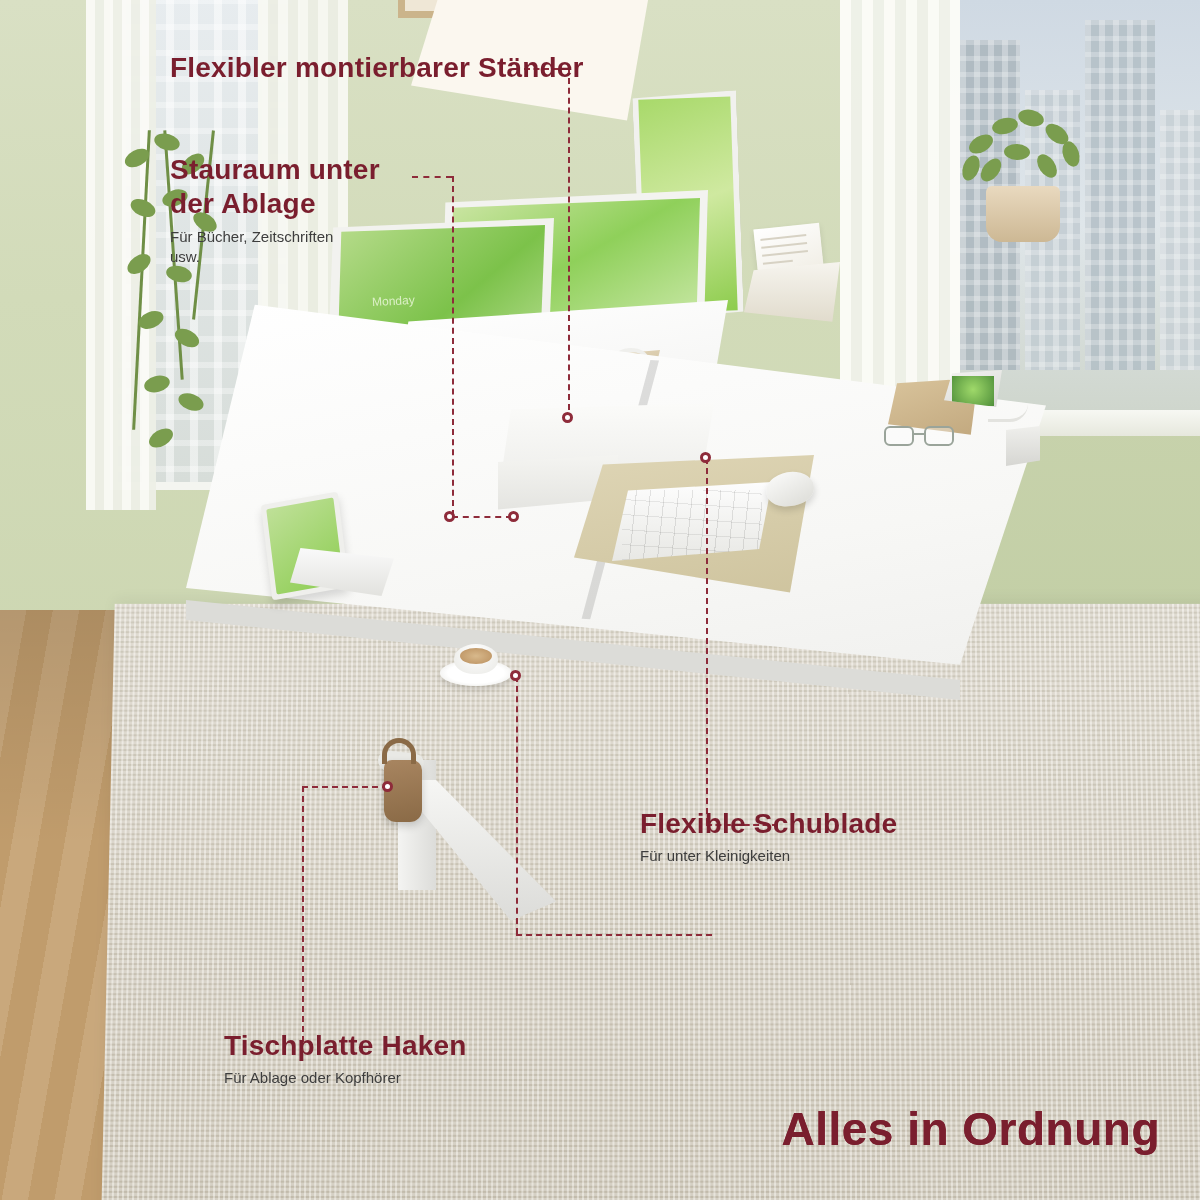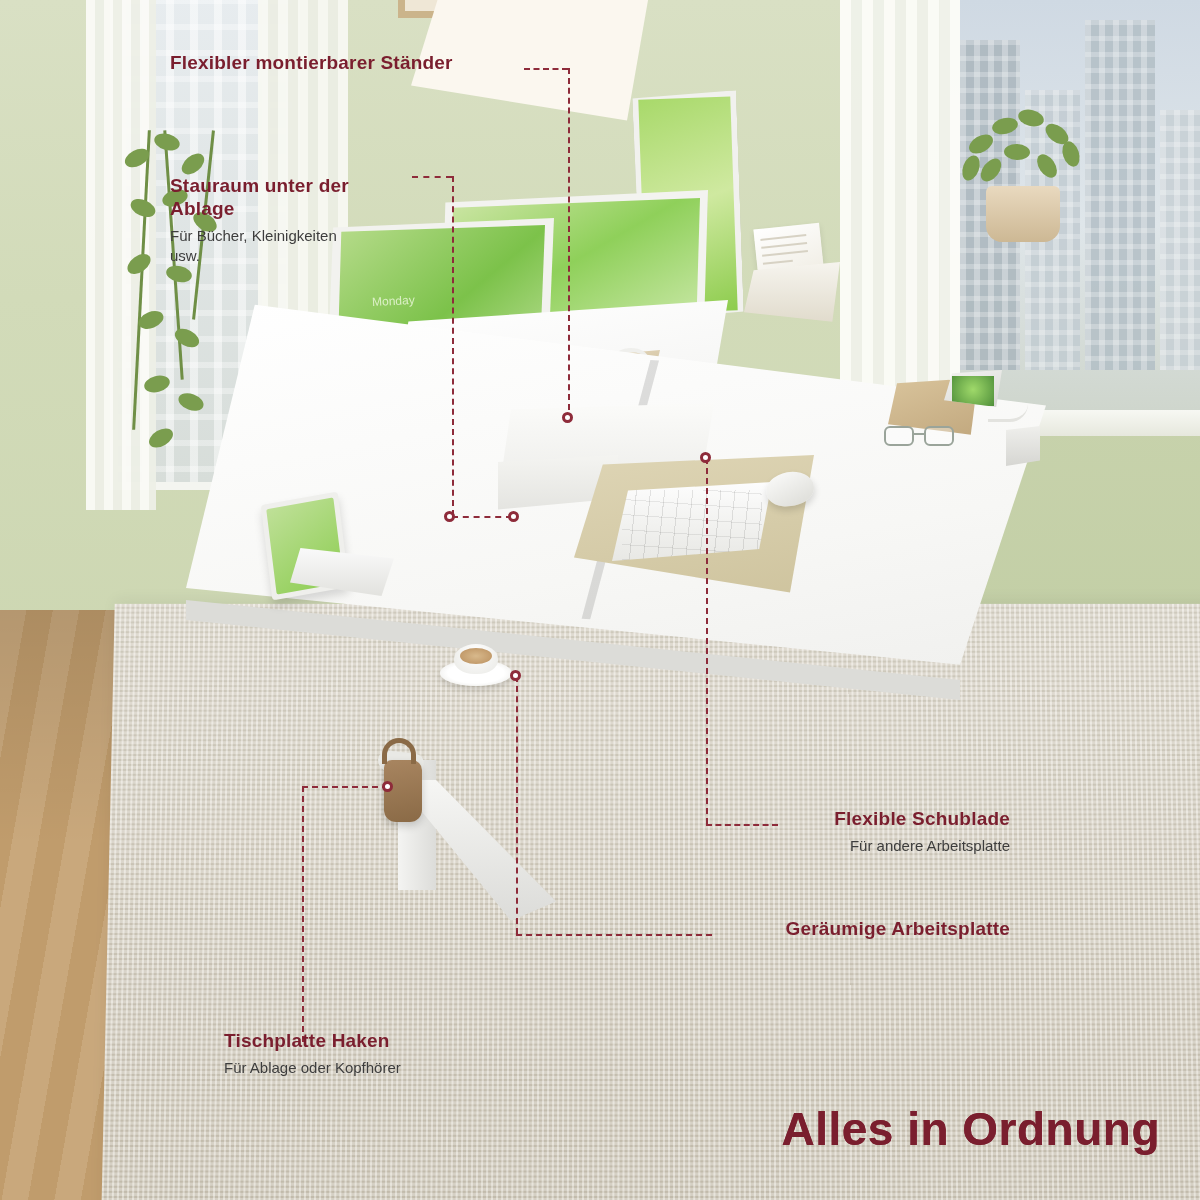--- a/index.html
+++ b/index.html
@@ -385,28 +385,28 @@
     background:#e9e9e5; border-radius: 10px; transform: rotate(6deg); }
   .bag { position:absolute; left: 12px; top: 18px; width: 38px; height: 62px;
     background: linear-gradient(170deg,#a88560,#8a6a46); border-radius: 8px 10px 12px 12px;
     box-shadow: 0 4px 8px rgba(0,0,0,.18); }
   .bag-strap { position:absolute; left: 10px; top: -4px; width: 34px; height: 26px;
     border: 5px solid #8a6a46; border-bottom: none; border-radius: 18px 18px 0 0; }
 
   
   .ann { position: absolute; }
   .ann .title {
-    font-size: 19px; font-weight: 700; color: #7a1e2e; letter-spacing: .2px;
+    font-size: 28px; font-weight: 700; color: #7a1e2e; letter-spacing: .2px;
     white-space: nowrap;
   }
   .ann .title.two { white-space: normal; width: 230px; line-height: 1.22; }
   .ann .sub {
     font-size: 15px; color: #3d3d3d; line-height: 1.32; margin-top: 6px;
   }
-  .ann.right { text-align: right; }
+  .ann.right { }
 
   .dash-h { position:absolute; height:0; border-top: 2px dashed #8e2b3a; }
   .dash-v { position:absolute; width:0; border-left: 2px dashed #8e2b3a; }
   .dot {
     position:absolute; width: 11px; height: 11px; border-radius: 50%;
     background: #fff; border: 3px solid #8e2b3a; box-sizing: border-box;
   }
 
   .headline {
     position: absolute; left: 0; right: 40px; bottom: 44px;
@@ -612,32 +612,31 @@
 
     <div class="dash-h" style="left:302px;top:786px;width:86px;"></div>
     <div class="dash-v" style="left:302px;top:786px;height:256px;"></div>
     <div class="dot" style="left:382px;top:781px;"></div>
   </div>
 
   <div class="ann" style="left:170px;top:52px;">
     <div class="title">Flexibler montierbarer Ständer</div>
   </div>
 
-  <div class="ann" style="left:170px;top:174px;">
+  <div class="ann" style="left:170px;top:153px;">
     <div class="title two">Stauraum unter der Ablage</div>
-    <div class="sub" style="width:180px;">Für Bücher, Kleinigkeiten usw.</div>
+    <div class="sub" style="width:180px;">Für Bücher, Zeitschriften usw.</div>
   </div>
 
   <div class="ann right" style="left:640px;top:808px;width:370px;">
     <div class="title">Flexible Schublade</div>
-    <div class="sub">Für andere Arbeitsplatte</div>
+    <div class="sub">Für unter Kleinigkeiten</div>
   </div>
 
   <div class="ann right" style="left:600px;top:918px;width:410px;">
-    <div class="title">Geräumige Arbeitsplatte</div>
   </div>
 
   <div class="ann" style="left:224px;top:1030px;">
     <div class="title">Tischplatte Haken</div>
     <div class="sub">Für Ablage oder Kopfhörer</div>
   </div>
 
   <div class="headline">Alles in Ordnung</div>
   <div class="headline sh">Alles in Ordnung</div>
 </div>

